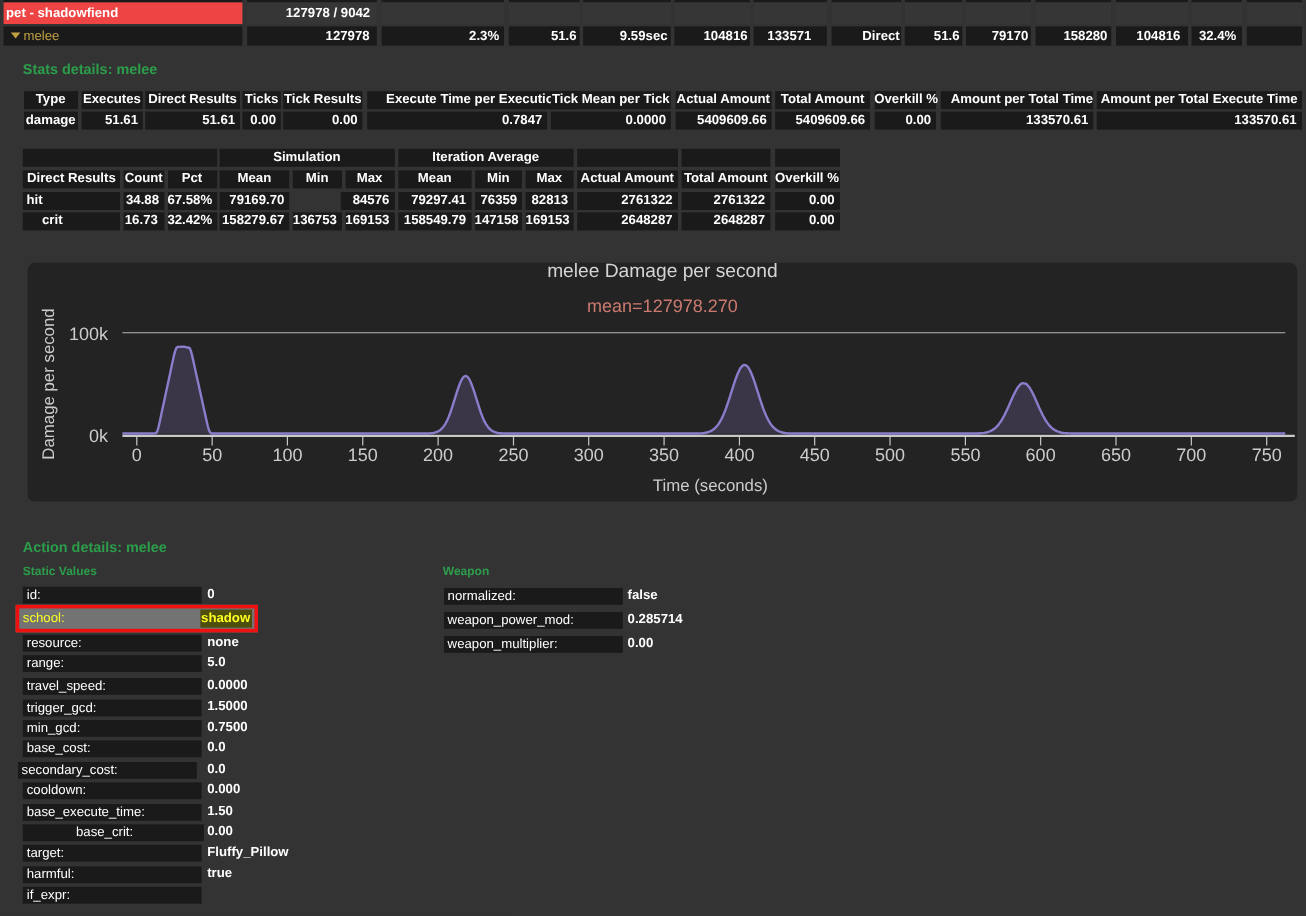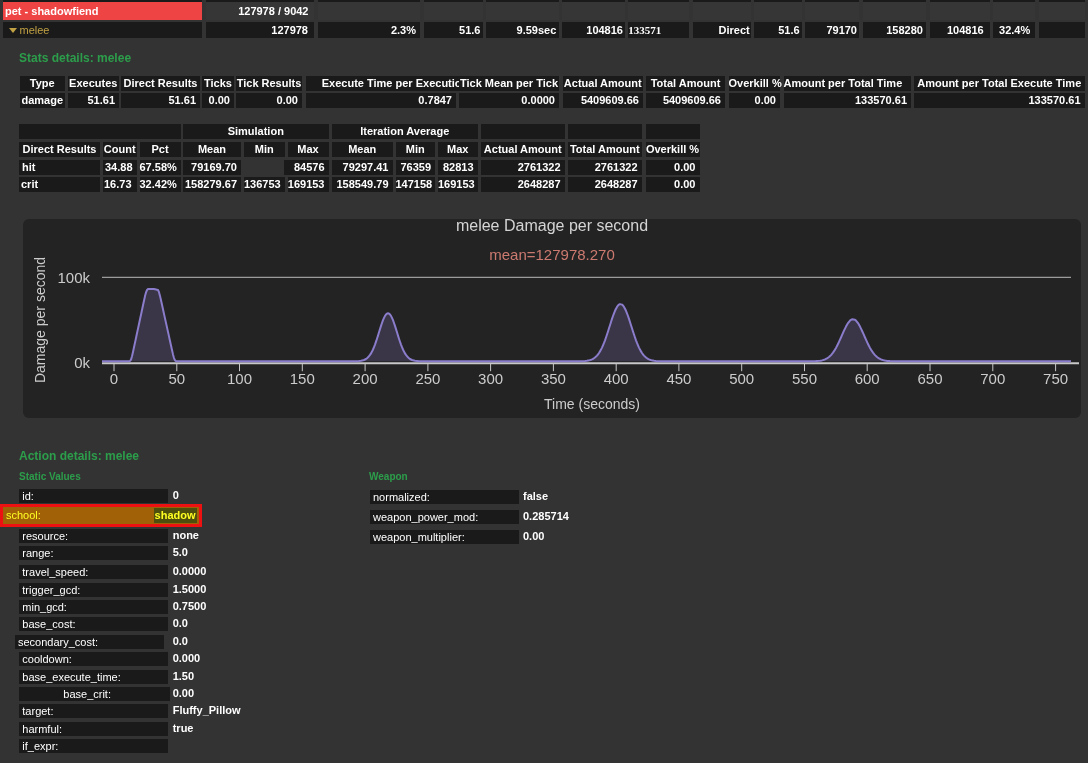--- a/index.html
+++ b/index.html
@@ -47,42 +47,42 @@
 <div class="cell" style="left:992.9px; top:2px; width:42.4px; height:18px; line-height:18px; text-align:right; padding-right:5px; background:#363636;"></div>
 <div class="cell" style="left:1039px; top:2px; width:46px; height:18px; line-height:18px; text-align:right; padding-right:5px; background:#363636;"></div>
 </div>
 <div id="row2">
 <div class="cell" style="left:3px; top:22px; width:199px; height:16px; line-height:16px; padding-left:2px;"><span class="tri"></span><span style="color:#c1a144; font-weight:normal;">melee</span></div>
 <div class="cell" style="left:205.5px; top:22px; width:108.0px; height:16px; line-height:16px; text-align:right; padding-right:5.5px;">127978</div>
 <div class="cell" style="left:317.5px; top:22px; width:102.5px; height:16px; line-height:16px; text-align:right; padding-right:4px;">2.3%</div>
 <div class="cell" style="left:423.5px; top:22px; width:59.0px; height:16px; line-height:16px; text-align:right; padding-right:2px;">51.6</div>
 <div class="cell" style="left:486px; top:22px; width:72.5px; height:16px; line-height:16px; text-align:right; padding-right:2.2px;">9.59sec</div>
 <div class="cell" style="left:561.6px; top:22px; width:63.4px; height:16px; line-height:16px; text-align:right; padding-right:2px;">104816</div>
-<div class="cell" style="left:628.2px; top:22px; width:61.3px; height:16px; line-height:16px; text-align:left; padding-right:2px;font-family:Liberation Serif, serif;">133571</div>
+<div class="cell" style="left:628.2px; top:22px; width:61.3px; height:16px; line-height:16px; text-align:center; padding-right:2px;">133571</div>
 <div class="cell" style="left:692.7px; top:22px; width:58.1px; height:16px; line-height:16px; text-align:right; padding-right:1px;">Direct</div>
 <div class="cell" style="left:753.9px; top:22px; width:48.2px; height:16px; line-height:16px; text-align:right; padding-right:2.5px;">51.6</div>
 <div class="cell" style="left:805.2px; top:22px; width:54.3px; height:16px; line-height:16px; text-align:right; padding-right:2.5px;">79170</div>
 <div class="cell" style="left:862.6px; top:22px; width:63.8px; height:16px; line-height:16px; text-align:right; padding-right:3.5px;">158280</div>
 <div class="cell" style="left:929.5px; top:22px; width:60.2px; height:16px; line-height:16px; text-align:right; padding-right:6px;">104816</div>
 <div class="cell" style="left:992.9px; top:22px; width:42.4px; height:16px; line-height:16px; text-align:right; padding-right:5px;">32.4%</div>
 <div class="cell" style="left:1039px; top:22px; width:46px; height:16px; line-height:16px; text-align:right; padding-right:0px;"></div>
 </div>
 <div class="abs grn" style="left:19px; top:51px; font-size:12px;">Stats details: melee</div>
 <div id="table1">
 <div class="cell" style="left:19.5px; top:75.5px; width:45.5px; height:15px; line-height:15px; text-align:center;">Type</div>
 <div class="cell" style="left:67.5px; top:75.5px; width:51.5px; height:15px; line-height:15px; text-align:center;">Executes</div>
 <div class="cell" style="left:121px; top:75.5px; width:79px; height:15px; line-height:15px; text-align:center;">Direct Results</div>
 <div class="cell" style="left:202px; top:75.5px; width:32px; height:15px; line-height:15px; text-align:center;">Ticks</div>
 <div class="cell" style="left:236px; top:75.5px; width:66px; height:15px; line-height:15px; text-align:center;">Tick Results</div>
 <div class="cell" style="left:306px; top:75.5px; width:178px; height:15px; line-height:15px; text-align:center;">Execute Time per Execution</div>
 <div class="cell" style="left:459px; top:75.5px; width:100px; height:15px; line-height:15px; text-align:center;">Tick Mean per Tick</div>
 <div class="cell" style="left:562.5px; top:75.5px; width:80.5px; height:15px; line-height:15px; text-align:center;">Actual Amount</div>
 <div class="cell" style="left:646px; top:75.5px; width:79px; height:15px; line-height:15px; text-align:center;">Total Amount</div>
 <div class="cell" style="left:728.5px; top:75.5px; width:51.5px; height:15px; line-height:15px; text-align:center;">Overkill %</div>
-<div class="cell" style="left:783.5px; top:75.5px; width:127.5px; height:15px; line-height:15px; text-align:left;">Amount per Total Time</div>
+<div class="cell" style="left:783.5px; top:75.5px; width:127.5px; height:15px; line-height:15px; text-align:right;">Amount per Total Time</div>
 <div class="cell" style="left:914px; top:75.5px; width:170.5px; height:15px; line-height:15px; text-align:center;">Amount per Total Execute Time</div>
 <div class="cell" style="left:19.5px; top:92.5px; width:45.5px; height:15.5px; line-height:15.5px; text-align:center;">damage</div>
 <div class="cell" style="left:67.5px; top:92.5px; width:51.5px; height:15.5px; line-height:15.5px; text-align:right; padding-right:4px;">51.61</div>
 <div class="cell" style="left:121px; top:92.5px; width:79px; height:15.5px; line-height:15.5px; text-align:right; padding-right:4px;">51.61</div>
 <div class="cell" style="left:202px; top:92.5px; width:32px; height:15.5px; line-height:15.5px; text-align:right; padding-right:4px;">0.00</div>
 <div class="cell" style="left:236px; top:92.5px; width:66px; height:15.5px; line-height:15.5px; text-align:right; padding-right:4px;">0.00</div>
 <div class="cell" style="left:306px; top:92.5px; width:150px; height:15.5px; line-height:15.5px; text-align:right; padding-right:4px;">0.7847</div>
 <div class="cell" style="left:459px; top:92.5px; width:100px; height:15.5px; line-height:15.5px; text-align:right; padding-right:4px;">0.0000</div>
 <div class="cell" style="left:562.5px; top:92.5px; width:80.5px; height:15.5px; line-height:15.5px; text-align:right; padding-right:4px;">5409609.66</div>
 <div class="cell" style="left:646px; top:92.5px; width:79px; height:15.5px; line-height:15.5px; text-align:right; padding-right:4px;">5409609.66</div>
@@ -114,21 +114,21 @@
 <div class="cell" style="left:139.5px; top:159.5px; width:41px; height:15px; line-height:15px; text-align:right; padding-right:4px;">67.58%</div>
 <div class="cell" style="left:183px; top:159.5px; width:58px; height:15px; line-height:15px; text-align:right; padding-right:4px;">79169.70</div>
 <div class="cell" style="left:244px; top:159.5px; width:40.5px; height:15px; line-height:15px; text-align:right; padding-right:4px;margin-left:40px;">68377</div>
 <div class="cell" style="left:287.5px; top:159.5px; width:41px; height:15px; line-height:15px; text-align:right; padding-right:4px;">84576</div>
 <div class="cell" style="left:332px; top:159.5px; width:60.5px; height:15px; line-height:15px; text-align:right; padding-right:4px;">79297.41</div>
 <div class="cell" style="left:395.5px; top:159.5px; width:39.5px; height:15px; line-height:15px; text-align:right; padding-right:4px;">76359</div>
 <div class="cell" style="left:438px; top:159.5px; width:39.5px; height:15px; line-height:15px; text-align:right; padding-right:4px;">82813</div>
 <div class="cell" style="left:481px; top:159.5px; width:83.5px; height:15px; line-height:15px; text-align:right; padding-right:4px;">2761322</div>
 <div class="cell" style="left:568px; top:159.5px; width:73.5px; height:15px; line-height:15px; text-align:right; padding-right:4px;">2761322</div>
 <div class="cell" style="left:645.5px; top:159.5px; width:54px; height:15px; line-height:15px; text-align:right; padding-right:4px;">0.00</div>
-<div class="cell" style="left:19px; top:176.5px; width:81px; height:15.5px; line-height:15.5px; padding-left:2px;">crit</div>
+<div class="cell" style="left:19px; top:176.5px; width:81px; height:15.5px; line-height:15.5px; padding-left:16px;">crit</div>
 <div class="cell" style="left:103px; top:176.5px; width:33.5px; height:15.5px; line-height:15.5px; text-align:center; padding-right:4px;">16.73</div>
 <div class="cell" style="left:139.5px; top:176.5px; width:41px; height:15.5px; line-height:15.5px; text-align:right; padding-right:4px;">32.42%</div>
 <div class="cell" style="left:183px; top:176.5px; width:58px; height:15.5px; line-height:15.5px; text-align:right; padding-right:4px;">158279.67</div>
 <div class="cell" style="left:244px; top:176.5px; width:40.5px; height:15.5px; line-height:15.5px; text-align:right; padding-right:4px;">136753</div>
 <div class="cell" style="left:287.5px; top:176.5px; width:41px; height:15.5px; line-height:15.5px; text-align:right; padding-right:4px;">169153</div>
 <div class="cell" style="left:332px; top:176.5px; width:60.5px; height:15.5px; line-height:15.5px; text-align:right; padding-right:4px;">158549.79</div>
 <div class="cell" style="left:395.5px; top:176.5px; width:39.5px; height:15.5px; line-height:15.5px; text-align:right; padding-right:4px;">147158</div>
 <div class="cell" style="left:438px; top:176.5px; width:39.5px; height:15.5px; line-height:15.5px; text-align:right; padding-right:4px;">169153</div>
 <div class="cell" style="left:481px; top:176.5px; width:83.5px; height:15.5px; line-height:15.5px; text-align:right; padding-right:4px;">2648287</div>
 <div class="cell" style="left:568px; top:176.5px; width:73.5px; height:15.5px; line-height:15.5px; text-align:right; padding-right:4px;">2648287</div>
@@ -179,21 +179,21 @@
 <text x="569.0" y="190.0" fill="#cccccc" font-size="14" text-anchor="middle">Time (seconds)</text>
 <text x="22.0" y="101.0" fill="#cccccc" font-size="14" text-anchor="middle" transform="rotate(-90 22.0 101.0)">Damage per second</text>
 </svg>
   </div>
 <div class="abs grn" style="left:19px; top:449px; font-size:12px;">Action details: melee</div>
 <div class="abs grn" style="left:19px; top:471px; font-size:10px;">Static Values</div>
 <div class="abs grn" style="left:369px; top:471px; font-size:10px;">Weapon</div>
 <div id="lists">
 <div class="lbl" style="left:19.3px; top:489px; width:148.7px;">id:</div>
 <div class="val" style="left:172.7px; top:489px;">0</div>
-<div style="position:absolute; left:0; top:504px; width:201.5px; height:22.5px; border:3px solid #ee1111; background:#a16207;">
+<div style="position:absolute; left:13px; top:504px; width:201.5px; height:22.5px; border:3px solid #ee1111; background:#737373;">
 <span style="position:absolute; left:3px; top:1px; color:#ffff22; font-size:11px; line-height:14px;">school:</span>
 <span style="position:absolute; right:2px; top:0.5px; color:#ffff22; font-size:11px; font-weight:bold; line-height:15px; background:#4f4f0d; padding:0 1px;">shadow</span>
 </div>
 <div class="lbl" style="left:19.3px; top:528.5px; width:148.7px;">resource:</div>
 <div class="val" style="left:172.7px; top:528.5px;">none</div>
 <div class="lbl" style="left:19.3px; top:546px; width:148.7px;">range:</div>
 <div class="val" style="left:172.7px; top:546px;">5.0</div>
 <div class="lbl" style="left:19.3px; top:564.5px; width:148.7px;">travel_speed:</div>
 <div class="val" style="left:172.7px; top:564.5px;">0.0000</div>
 <div class="lbl" style="left:19.3px; top:582.5px; width:148.7px;">trigger_gcd:</div>

